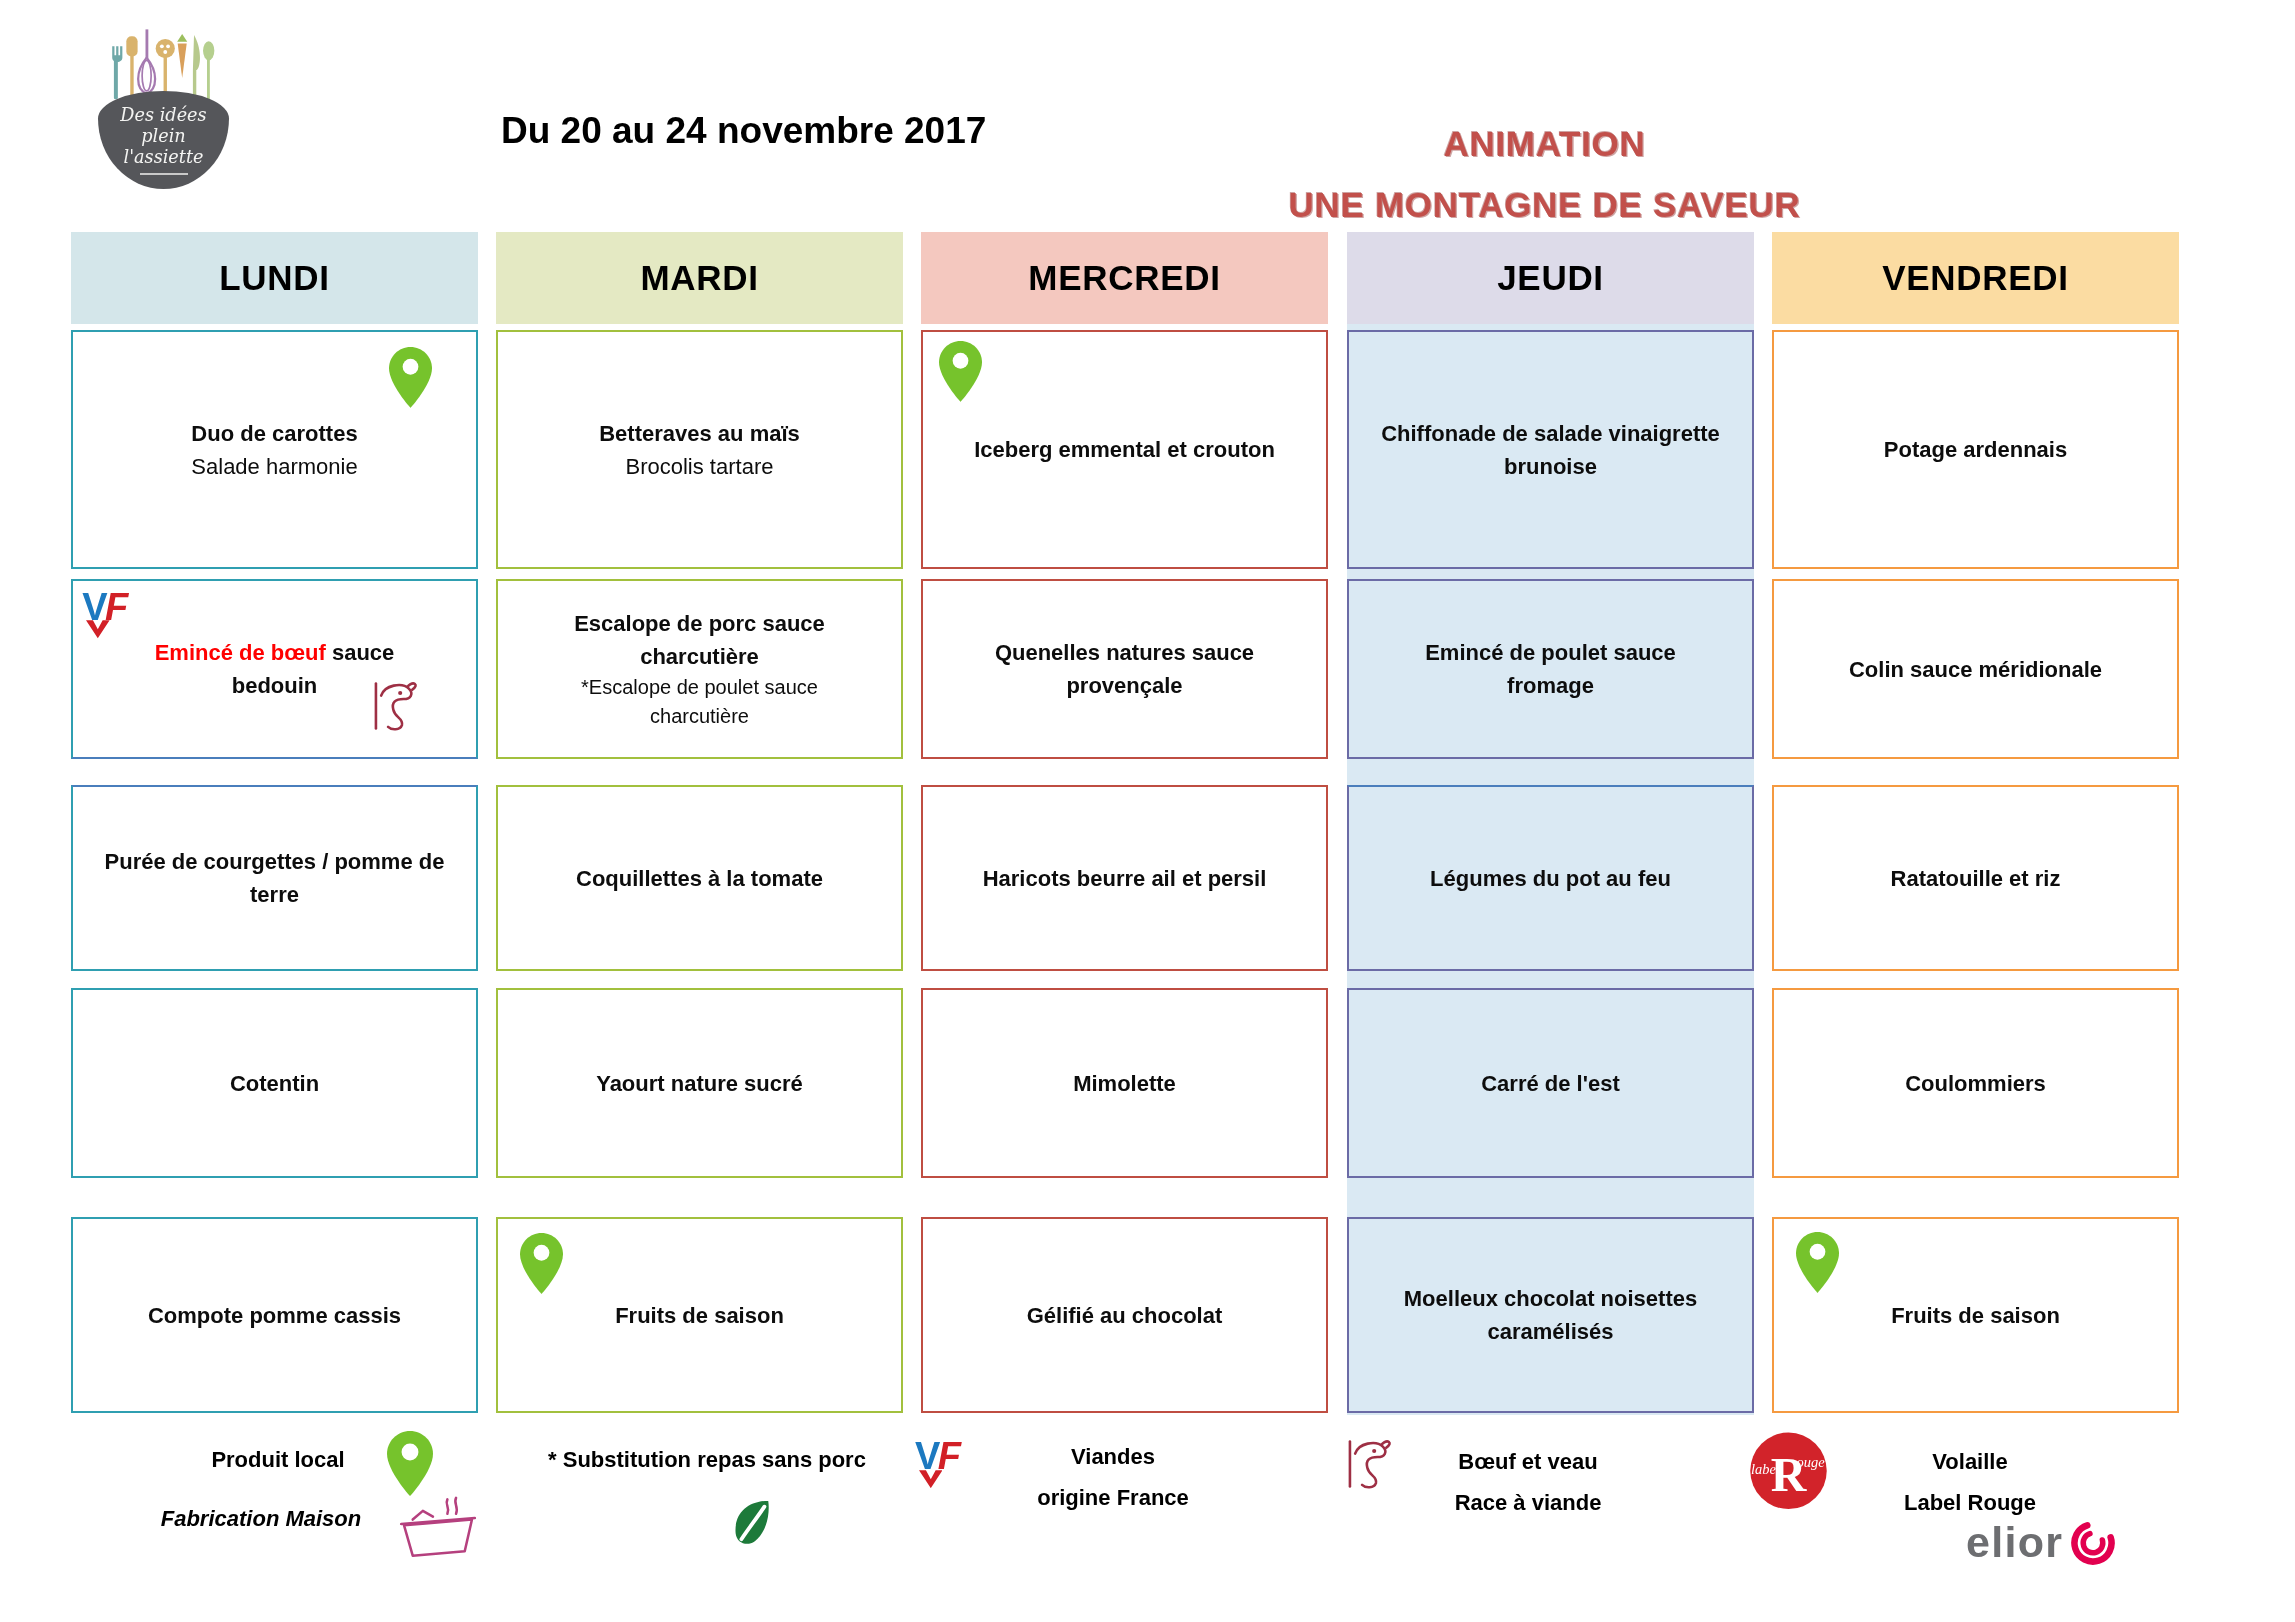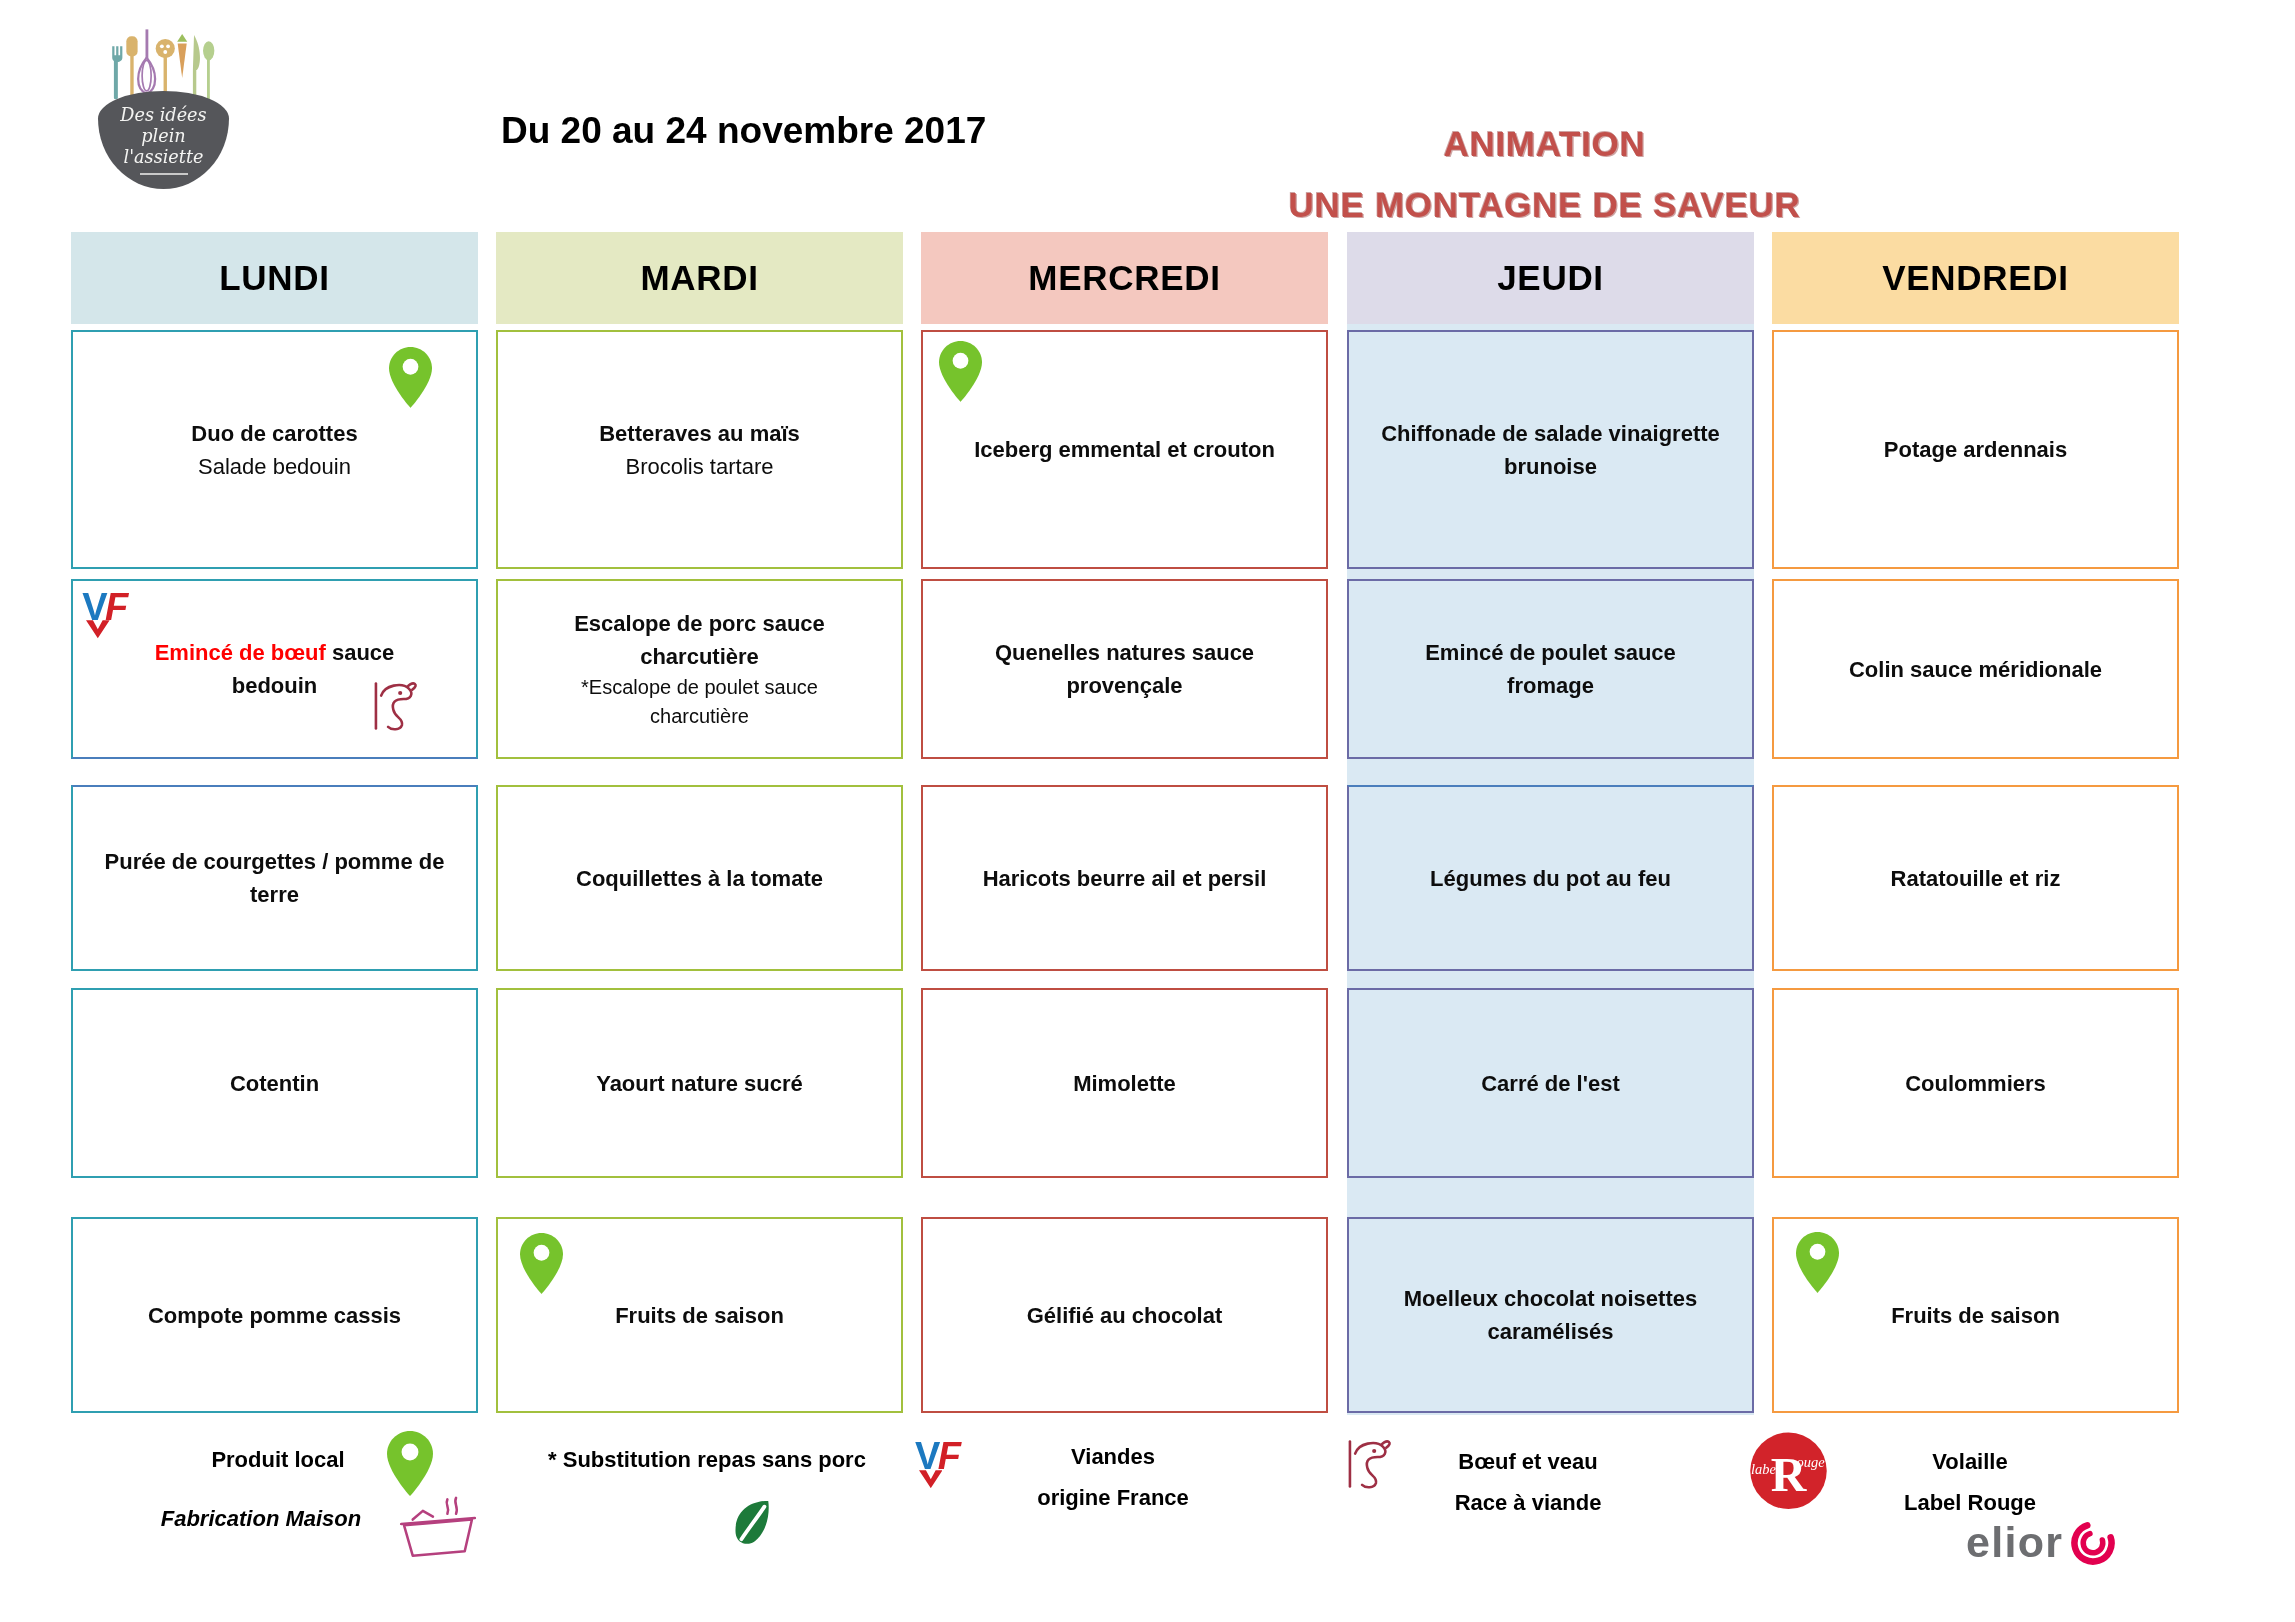--- a/index.html
+++ b/index.html
@@ -122,21 +122,21 @@
   <div class="day-header rhead col4 h-jeu">JEUDI</div>
   <div class="day-header rhead col5 h-ven">VENDREDI</div>
 
   <div class="cell r1 col1 b-lun">
     <svg class="pin" style="top:9.8px;right:44px;" viewBox="0 0 24 34">
       <path d="M12 0C5.4 0 0 5.3 0 11.9 0 20.8 12 34 12 34s12-13.2 12-22.1C24 5.3 18.6 0 12 0z" fill="#76c32c"></path>
         <circle cx="12" cy="11" r="4.4" fill="#fff"></circle>
     </svg>
     <div class="inner">
       <div>Duo de carottes</div>
-      <div class="reg">Salade bedouin</div>
+      <div class="reg">Salade harmonie</div>
     </div>
   </div>
 
   <div class="cell r1 col2 b-mar">
     <div class="inner">
       <div>Betteraves au maïs</div>
       <div class="reg">Brocolis tartare</div>
     </div>
   </div>
 

